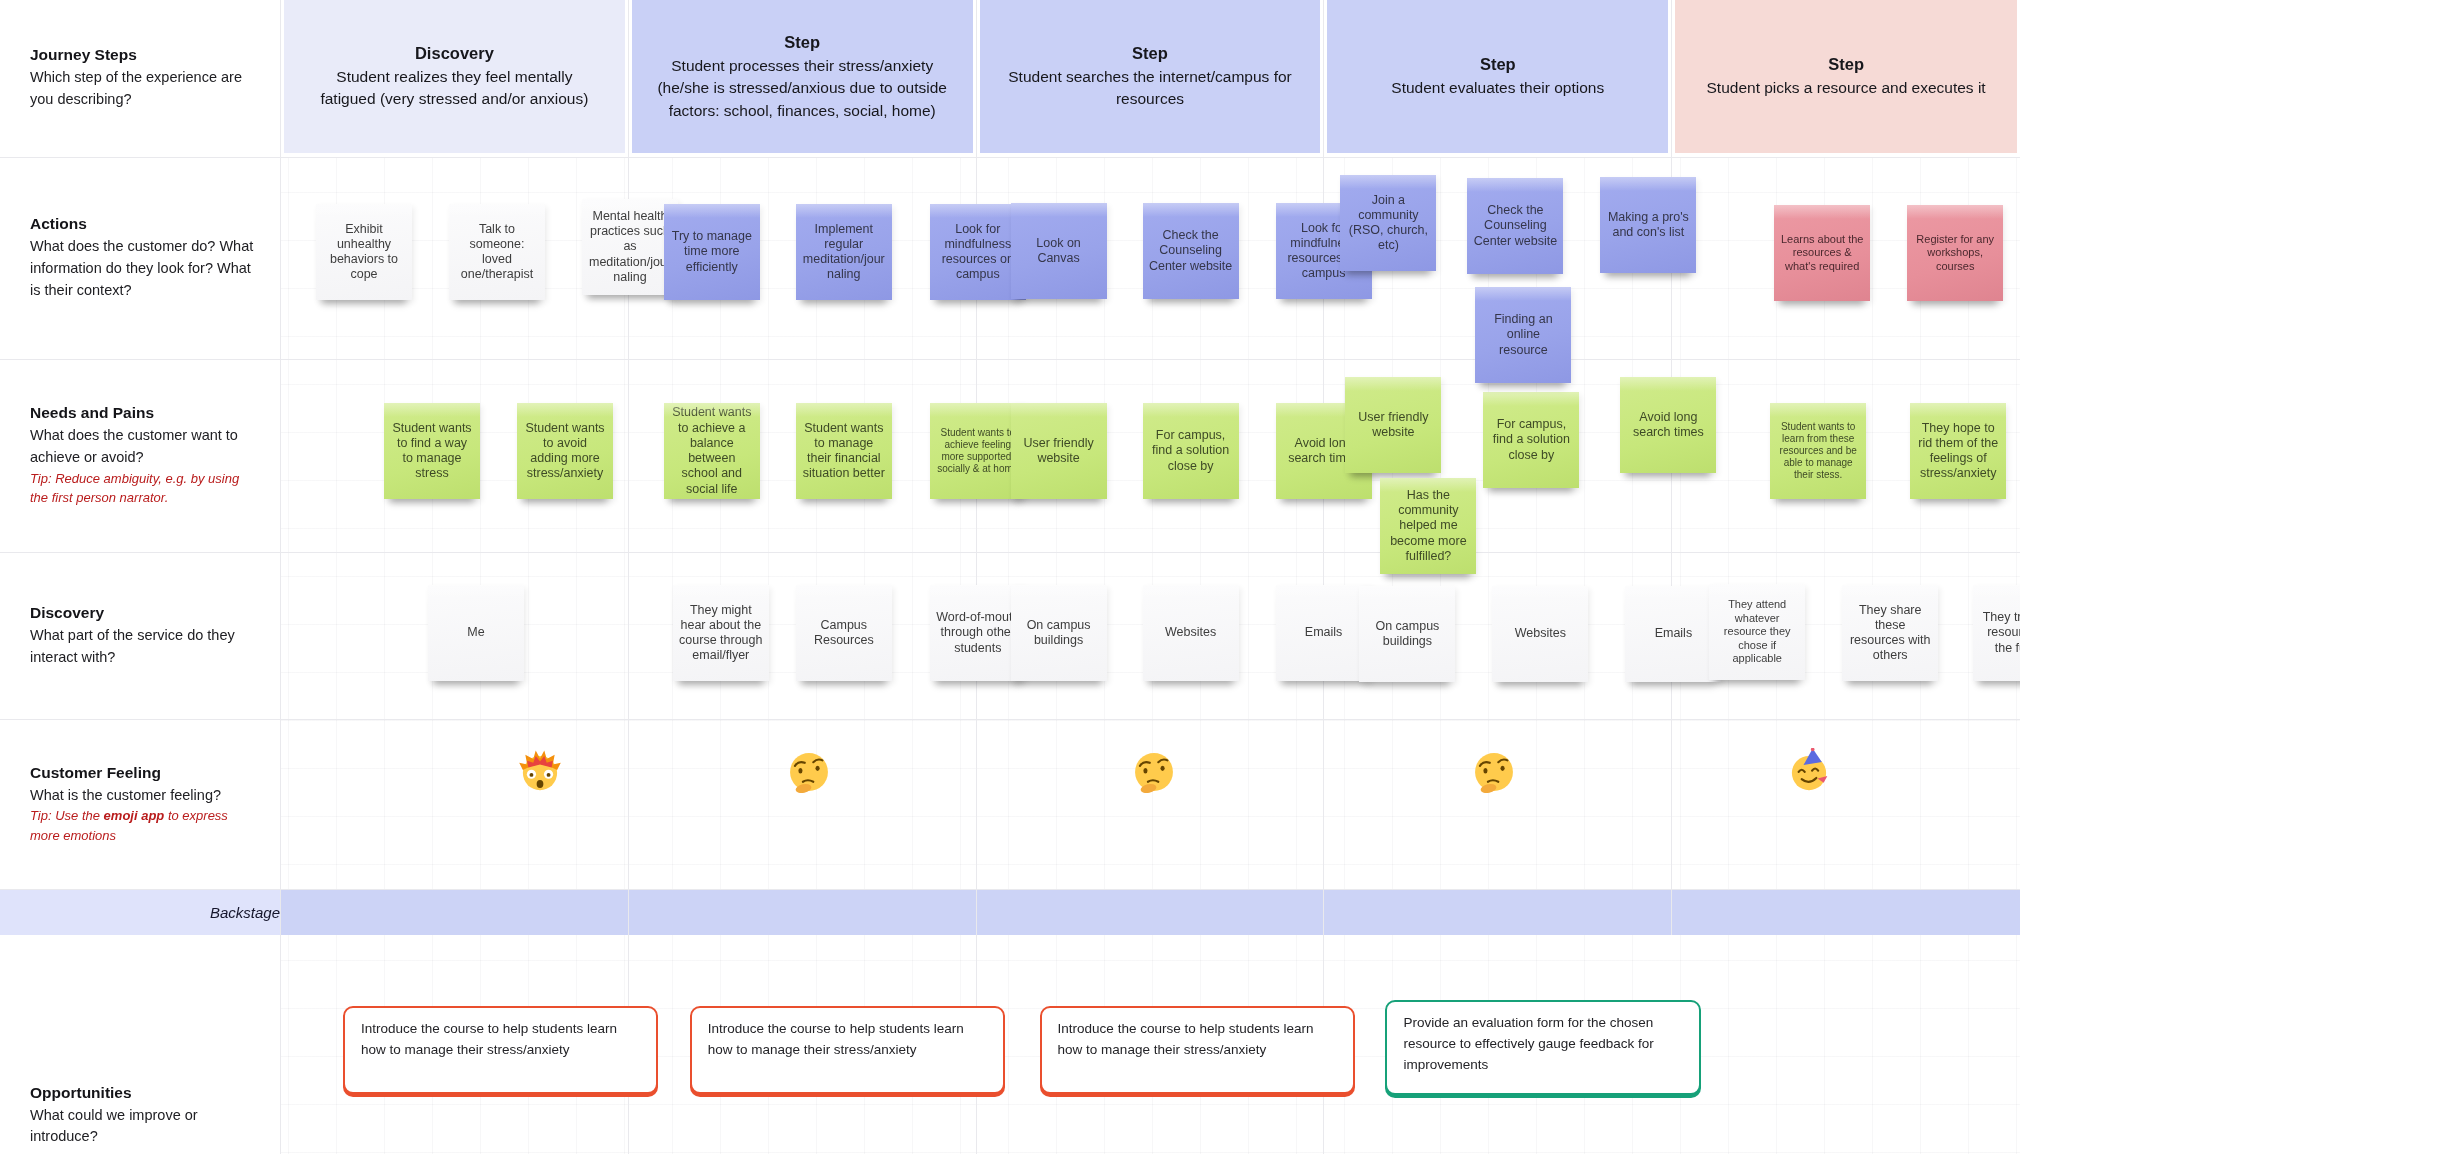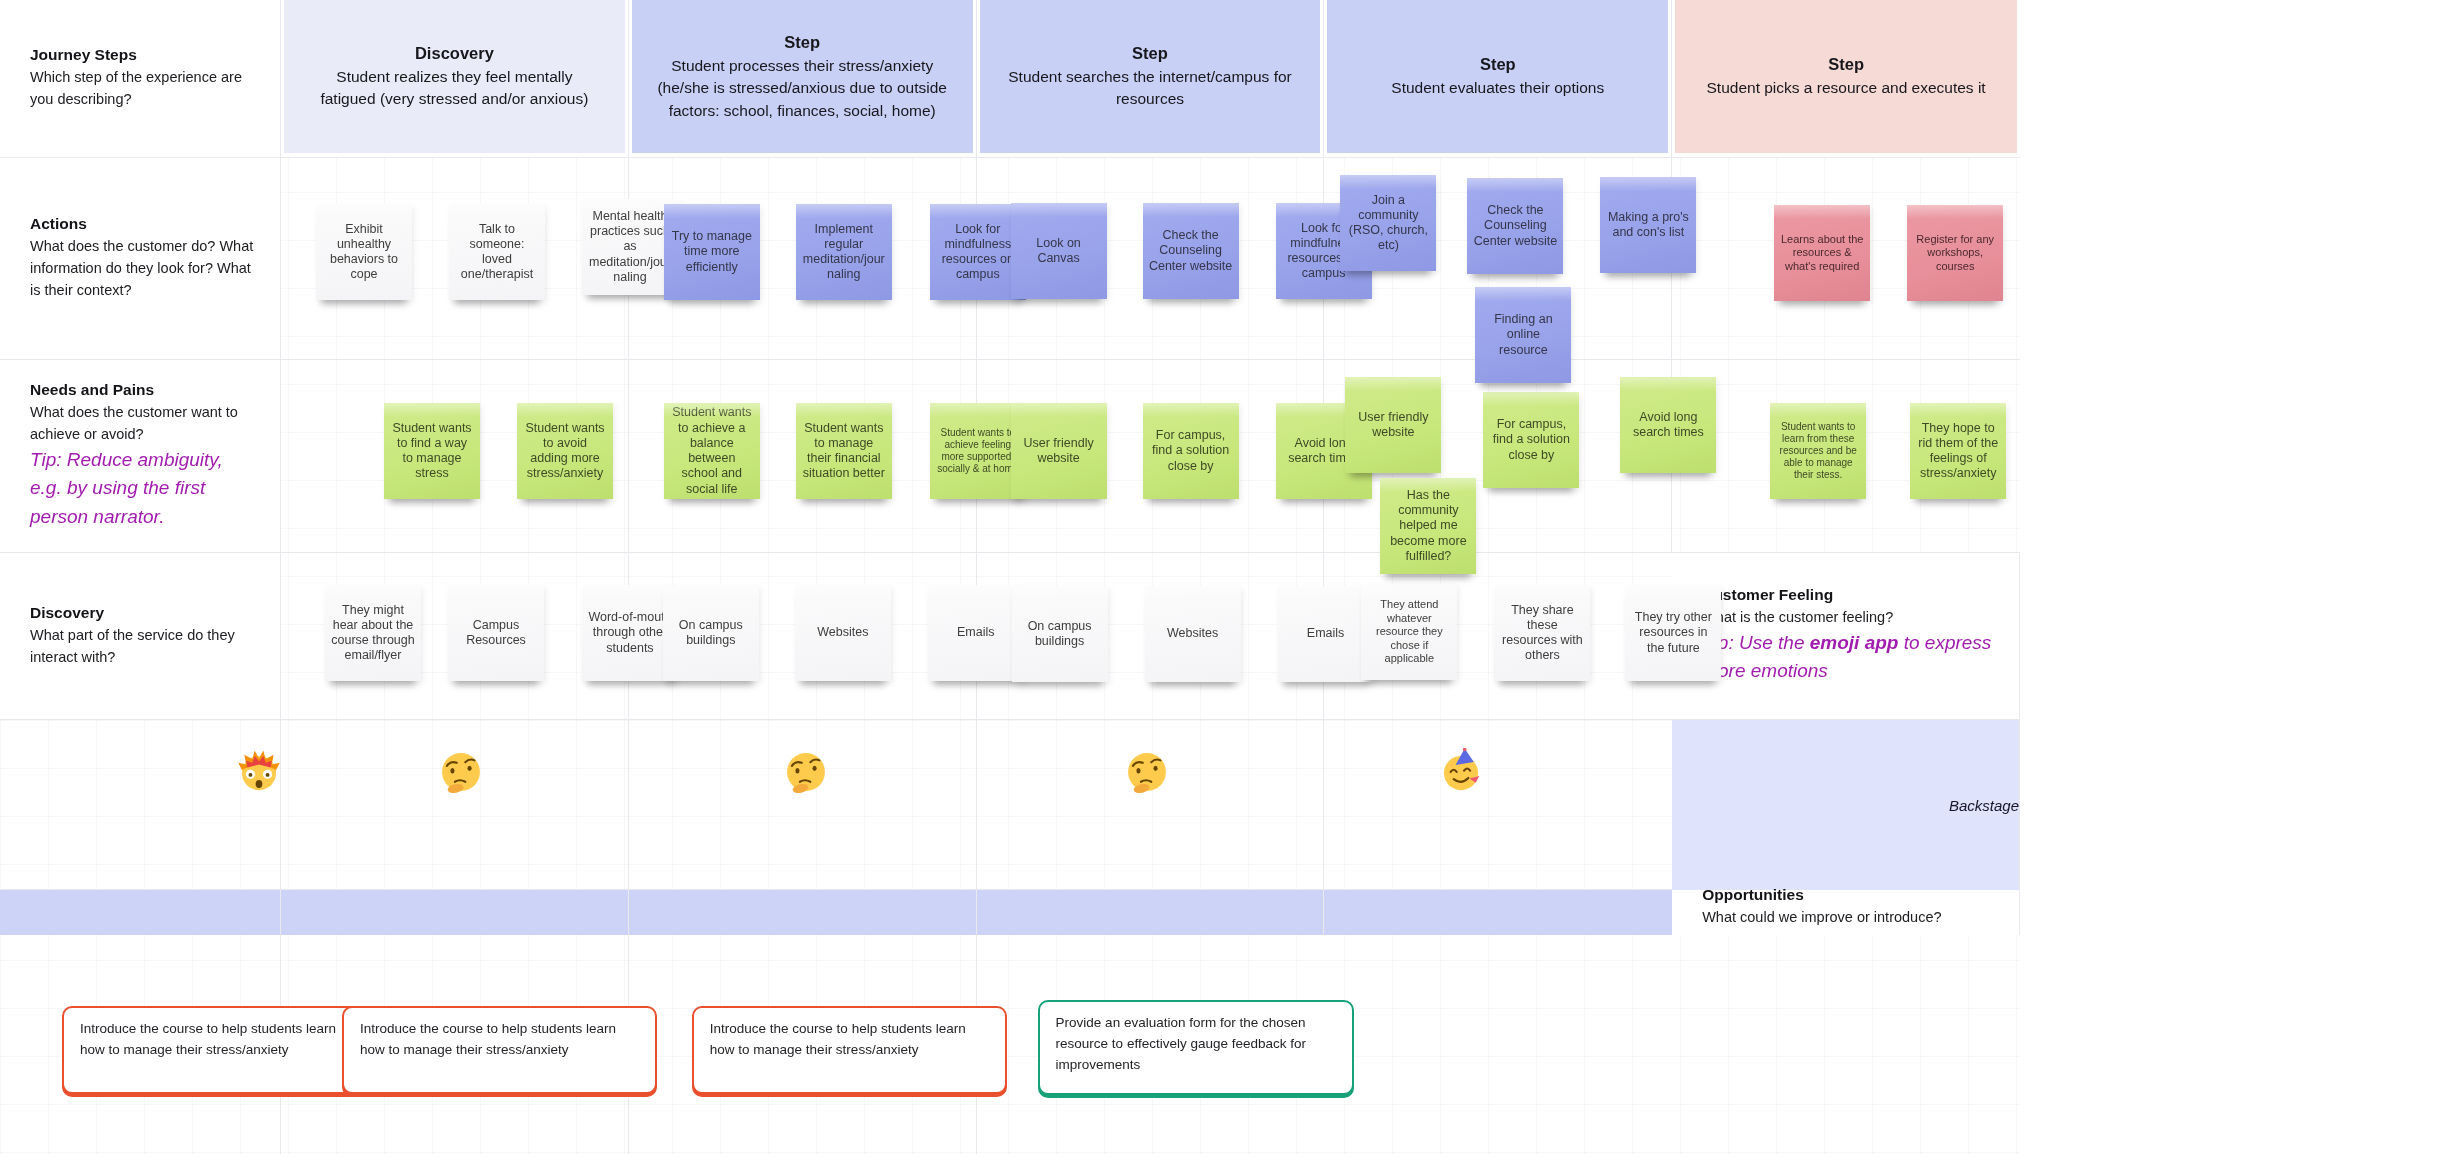--- a/index.html
+++ b/index.html
@@ -15,21 +15,21 @@
     background-size:48px 48px;
     overflow:hidden;
   }
   .cell{position:relative;border-right:1px solid #e9e9ed;border-bottom:1px solid #e9e9ed;box-sizing:border-box;}
   .cell.last{border-right:none;}
   .cell.nb{border-bottom:none;justify-content:flex-end;}
   
   .lbl{background:#fff;display:flex;flex-direction:column;justify-content:center;padding:6px 26px 6px 30px;}
   .lbl .t{font-weight:bold;font-size:15.5px;color:#141418;margin-bottom:3px;}
   .lbl .d{font-size:14.5px;color:#202024;line-height:1.5;}
-  .lbl .tip{font-size:19px;color:#a21caf;line-height:1.5;font-style:italic;}
+  .lbl .tip{font-size:13px;color:#b91c1c;line-height:1.5;font-style:italic;}
   .lbl .tip b{font-weight:bold;}
   
   .hcell{background:#fff;}
   .hdr{margin:0 3px;height:calc(100% - 4px);display:flex;flex-direction:column;justify-content:center;align-items:center;text-align:center;padding:6px 24px;box-sizing:border-box;}
   .hdr .ht{font-weight:bold;font-size:16.5px;color:#17171c;line-height:1.45;}
   .hdr .hs{font-size:15.5px;color:#17171c;line-height:1.45;}
   .hdr.c1{background:#e9ebf9;}
   .hdr.mid{background:#c9d0f6;}
   .hdr.c5{background:#f6dad6;}
   
@@ -161,20 +161,23 @@
   <div class="cell last">
     <div class="note green xs" style="left:98px;top:43px">Student wants to learn from these resources and be able to manage their stess.</div>
     <div class="note green" style="left:238px;top:43px">They hope to rid them of the feelings of stress/anxiety</div>
   </div>
 
   <div class="cell lbl">
     <div class="t">Discovery</div>
     <div class="d">What part of the service do they interact with?</div>
   </div>
   <div class="cell">
+    <div class="note white" style="left:147px;top:32px">Me</div>
+  </div>
+  <div class="cell">
     <div class="note white" style="left:44px;top:32px">They might hear about the course through email/flyer</div>
     <div class="note white" style="left:167px;top:32px">Campus Resources</div>
     <div class="note white" style="left:301px;top:32px">Word-of-mouth through other students</div>
   </div>
   <div class="cell">
     <div class="note white" style="left:34px;top:32px">On campus buildings</div>
     <div class="note white" style="left:166px;top:32px">Websites</div>
     <div class="note white" style="left:299px;top:32px">Emails</div>
   </div>
   <div class="cell">

